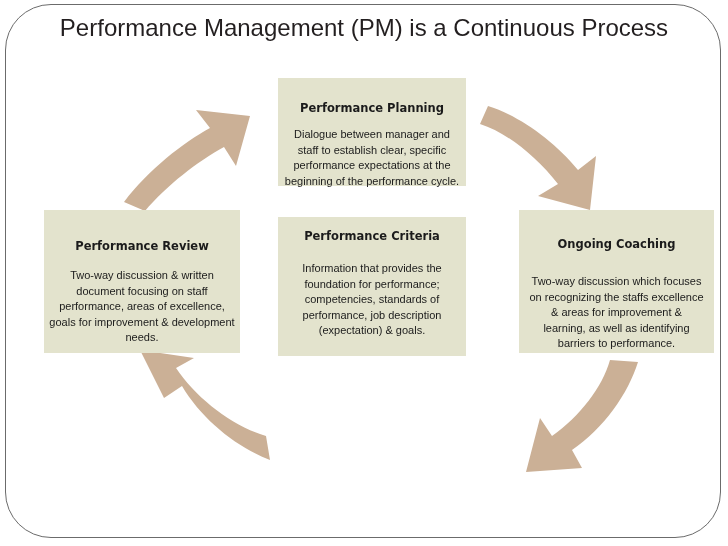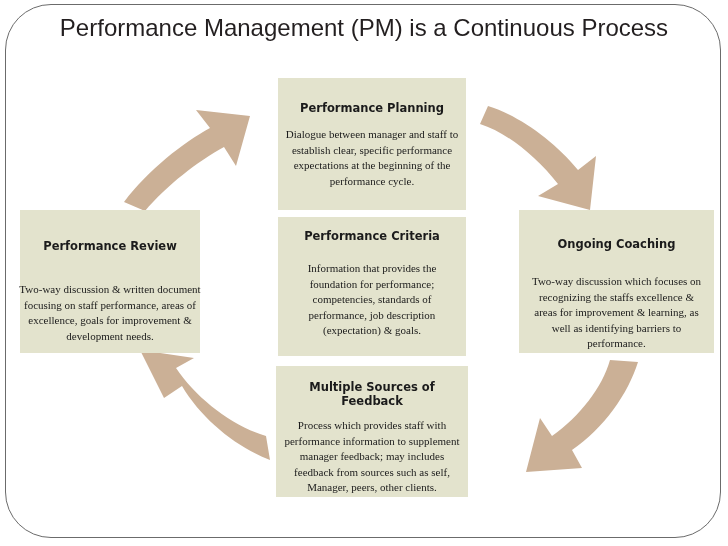--- a/index.html
+++ b/index.html
@@ -56,51 +56,51 @@
   }
   .stage-title {
     font-family: "DejaVu Sans", sans-serif;
     font-size: 11.5px;
     font-weight: bold;
     color: #1b1b1b;
     text-align: center;
     line-height: 14px;
   }
   .stage-body {
-    font-family: Liberation Serif, serif;
+    font-family: Liberation Sans, sans-serif;
     font-size: 11px;
     font-weight: 400;
     color: #1b1b1b;
     text-align: center;
     line-height: 15.5px;
   }
   
   #box-planning {
-    left: 278px; top: 78px; width: 188px; height: 132px;
+    left: 278px; top: 78px; width: 188px; height: 108px;
   }
   #box-planning .stage-title { margin-top: 17px; }
   #box-planning .stage-body  { margin-top: 12px; width: 176px; }
 
   #box-criteria {
     left: 278px; top: 217px; width: 188px; height: 139px; gap: 8px;
   }
   #box-criteria .stage-title { margin-top: 6px; }
   #box-criteria .stage-body  { margin-top: 10px; width: 172px; }
 
   #box-feedback {
     left: 276px; top: 366px; width: 192px; height: 131px;
   }
   #box-feedback .stage-title { margin-top: 8px; }
   #box-feedback .stage-body  { margin-top: 10px; width: 184px; }
 
   #box-review {
-    left: 20px; top: 210px; width: 180px; height: 143px;
+    left: 44px; top: 210px; width: 196px; height: 143px;
   }
   #box-review .stage-title { margin-top: 23px; }
-  #box-review .stage-body  { margin-top: 29px; width: 192px; }
+  #box-review .stage-body  { margin-top: 15px; width: 192px; }
 
   #box-coaching {
     left: 519px; top: 210px; width: 195px; height: 143px;
   }
   #box-coaching .stage-title { margin-top: 21px; }
   #box-coaching .stage-body  { margin-top: 23px; width: 175px; }
 
   
   .arrow-svg {
     position: absolute;
@@ -167,24 +167,20 @@
   <div id="box-planning" class="stage-box">
     <div class="stage-title">Performance Planning</div>
     <div class="stage-body">Dialogue between manager and staff to establish clear, specific performance expectations at the beginning of the performance cycle.</div>
   </div>
 
   <div id="box-criteria" class="stage-box">
     <div class="stage-title">Performance Criteria</div>
     <div class="stage-body">Information that provides the foundation for performance; competencies, standards of performance, job description (expectation) &amp; goals.</div>
   </div>
 
-  <div id="box-feedback" class="stage-box">
-    <div class="stage-title">Multiple Sources of Feedback</div>
-    <div class="stage-body">Process which provides staff with performance information to supplement manager feedback; may includes feedback from sources such as self, Manager, peers, other clients.</div>
-  </div>
 
   <div id="box-review" class="stage-box">
     <div class="stage-title">Performance Review</div>
     <div class="stage-body">Two-way discussion &amp; written document focusing on staff performance, areas of excellence, goals for improvement &amp; development needs.</div>
   </div>
 
   <div id="box-coaching" class="stage-box">
     <div class="stage-title">Ongoing Coaching</div>
     <div class="stage-body">Two-way discussion which focuses on recognizing the staffs excellence &amp; areas for improvement &amp; learning, as well as identifying barriers to performance.</div>
   </div>

